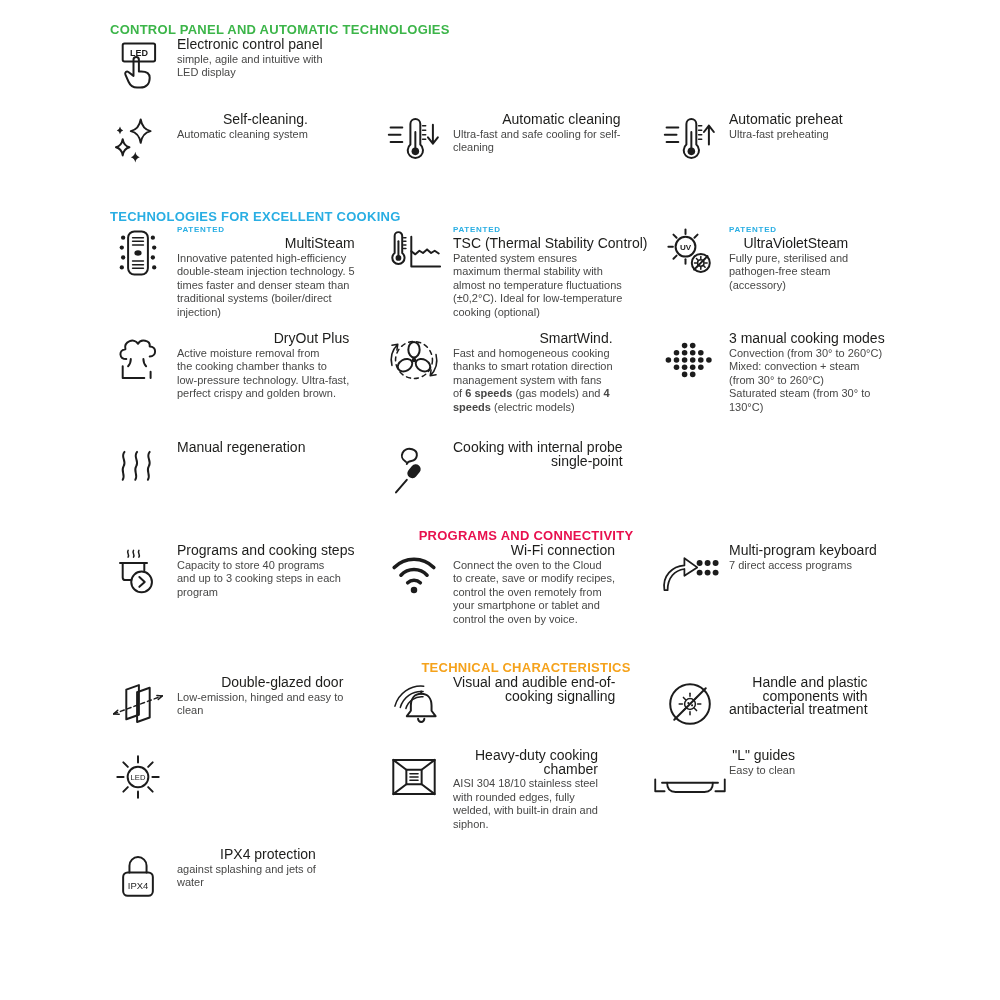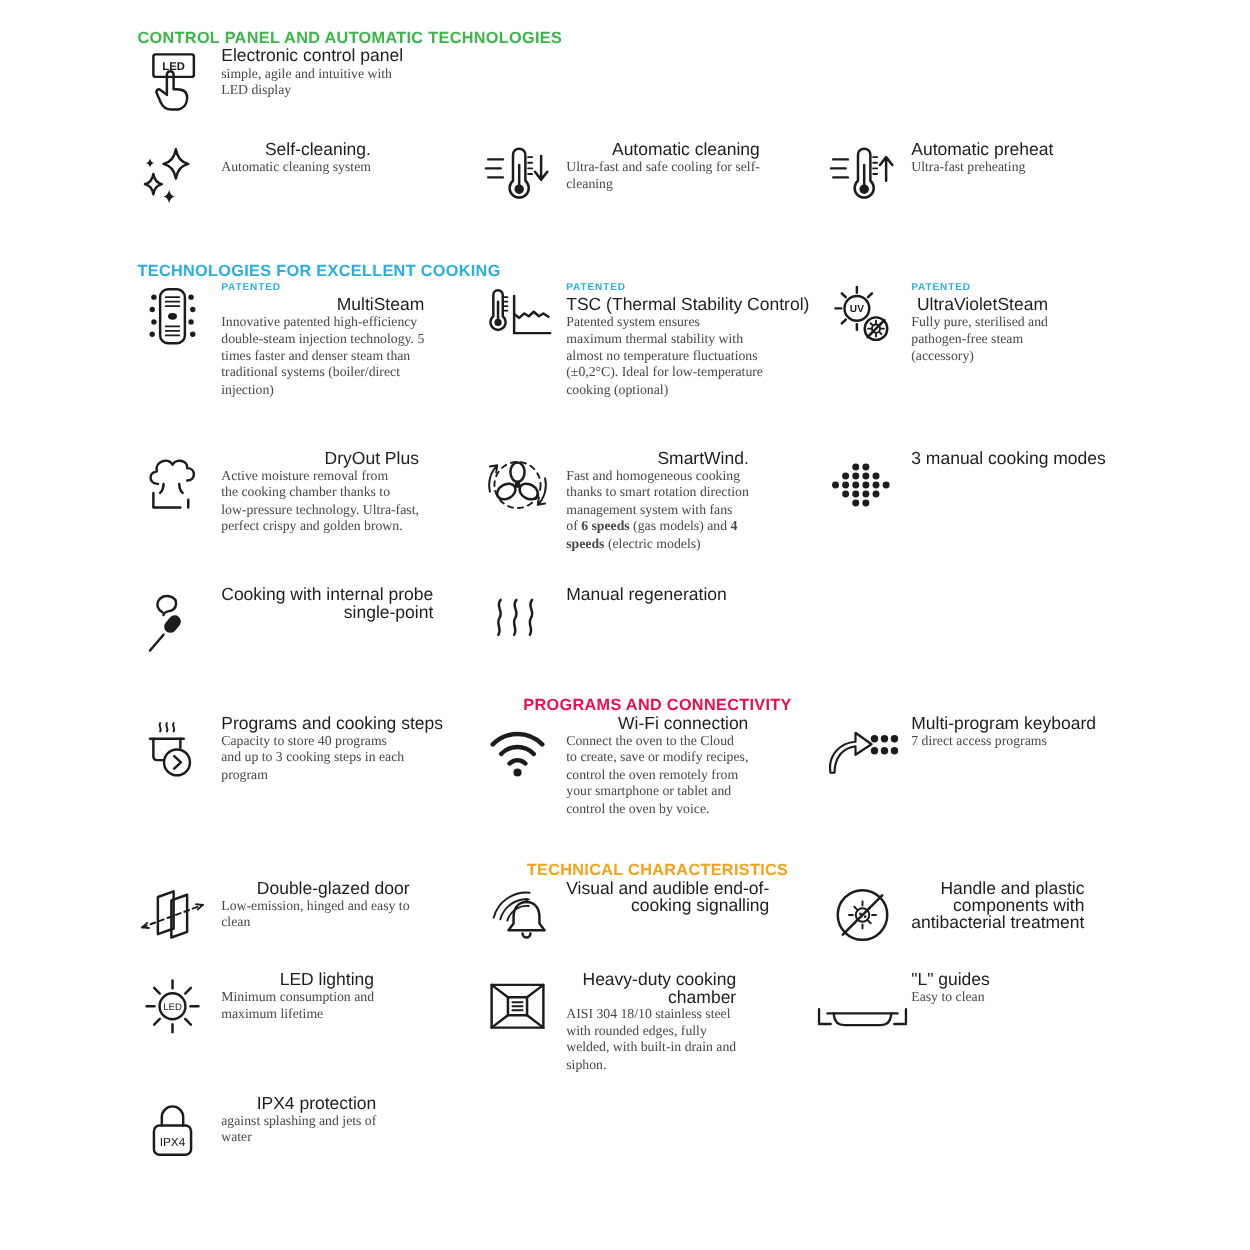--- a/index.html
+++ b/index.html
@@ -15,25 +15,25 @@
   .iconbox svg.lg{width:78px;height:29px;margin-top:13px;}
   .iconbox svg *{stroke:#1c1c1c;stroke-width:2.2;fill:none;stroke-linecap:round;stroke-linejoin:round;}
   .iconbox svg .f{fill:#1c1c1c;stroke:none;}
   .iconbox svg .w{fill:#ffffff;stroke:#1c1c1c;}
   .iconbox svg .thin{stroke-width:1.7;}
   .iconbox svg .thick{stroke-width:4;}
   .iconbox svg .t,.iconbox svg .tn{stroke:none;fill:#1c1c1c;text-anchor:middle;}
   .iconbox svg .t{font-weight:bold;}
   .txt{max-width:208px;padding-top:1px;}
   .title{font-weight:normal;font-size:14px;line-height:13.5px;white-space:pre-line;margin:0;color:#1d1d1b;text-align:right;}
-  .desc{font-size:11px;line-height:13.5px;white-space:pre-line;margin:1px 0 0 0;color:#474746;font-family:Liberation Serif, serif;}
+  .desc{font-size:11px;line-height:13.5px;white-space:pre-line;margin:1px 0 0 0;color:#474746;}
   .patented{font-size:8px;font-weight:bold;letter-spacing:.09em;margin:0 0 3px 0;}
   
   .h-s1{margin-bottom:22px;} .row-a{margin-bottom:19px;} .row-b{margin-bottom:41px;}
-  .h-s2{margin-bottom:16px;} .row-c{margin-bottom:40px;} .row-d{margin-bottom:26px;} .row-e{margin-bottom:32px;}
+  .h-s2{margin-bottom:16px;} .row-c{margin-bottom:12px;} .row-d{margin-bottom:26px;} .row-e{margin-bottom:32px;}
   .h-s3{margin-bottom:19px;} .row-f{margin-bottom:34px;}
   .h-s4{margin-bottom:14px;text-align:center;} .row-g{margin-bottom:17px;} .row-h{margin-bottom:16px;}
 </style>
 </head>
 <body>
 
 <div class="page">
 <div class="content">
 
   <section>
@@ -266,48 +266,53 @@
                 <circle class="f" cx="15" cy="38" r="3.1"></circle>
                 <circle class="f" cx="24" cy="38" r="3.1"></circle>
                 <circle class="f" cx="33" cy="38" r="3.1"></circle>
                 <circle class="f" cx="42" cy="38" r="3.1"></circle>
                 <circle class="f" cx="24" cy="46" r="3.1"></circle>
                 <circle class="f" cx="33" cy="46" r="3.1"></circle>
               </svg>
         </div>
         <div class="txt">
           <p class="title">3 manual cooking modes</p>
+          <p class="desc">Convection (from 30° to 260°C)
+Mixed: convection + steam
+(from 30° to 260°C)
+Saturated steam (from 30° to
+130°C)</p>
         </div>
       </div>
     </div>
 
     <div class="row row-e">
+      <div class="item">
+        <div class="iconbox">
+          <svg viewBox="0 0 60 60">
+                <path d="M15 11 c-5 6 3 10 -1 16 c-3.5 5.5 2.5 9.5 -1 15"></path>
+                <path d="M29 11 c-5 6 3 10 -1 16 c-3.5 5.5 2.5 9.5 -1 15"></path>
+                <path d="M43 11 c-5 6 3 10 -1 16 c-3.5 5.5 2.5 9.5 -1 15"></path>
+              </svg>
+        </div>
+        <div class="txt">
+          <p class="title">Manual regeneration</p>
+        </div>
+      </div>
       <div class="item">
         <div class="iconbox">
           <svg viewBox="0 0 60 60">
                 <path d="M21 22 c-9 -5 -3 -17 7 -14 c8 2.5 6 12 -1 13 c-3 .5 -4.5 1.5 -5 3.5"></path>
                 <rect class="f" x="24.5" y="24" width="11" height="17" rx="5.5" transform="rotate(40 30 32.5)"></rect>
                 <line x1="22" y1="42" x2="10" y2="56" stroke-width="2.8"></line>
               </svg>
         </div>
         <div class="txt">
           <p class="title">Cooking with internal probe
 single-point</p>
-        </div>
-      </div>
-      <div class="item">
-        <div class="iconbox">
-          <svg viewBox="0 0 60 60">
-                <path d="M15 11 c-5 6 3 10 -1 16 c-3.5 5.5 2.5 9.5 -1 15"></path>
-                <path d="M29 11 c-5 6 3 10 -1 16 c-3.5 5.5 2.5 9.5 -1 15"></path>
-                <path d="M43 11 c-5 6 3 10 -1 16 c-3.5 5.5 2.5 9.5 -1 15"></path>
-              </svg>
-        </div>
-        <div class="txt">
-          <p class="title">Manual regeneration</p>
         </div>
       </div>
     </div>
   </section>
 
   <section>
     <h2 class="sec h-s3" style="color: rgb(232, 16, 78); text-align: center;">PROGRAMS AND CONNECTIVITY</h2>
 
     <div class="row row-f">
       <div class="item">
@@ -436,25 +441,20 @@
                 <line x1="30" y1="7" x2="30" y2="14"></line>
                 <line x1="30" y1="46" x2="30" y2="53"></line>
                 <line x1="7" y1="30" x2="14" y2="30"></line>
                 <line x1="46" y1="30" x2="53" y2="30"></line>
                 <line x1="18.7" y1="18.7" x2="13.7" y2="13.7"></line>
                 <line x1="41.3" y1="18.7" x2="46.3" y2="13.7"></line>
                 <line x1="18.7" y1="41.3" x2="13.7" y2="46.3"></line>
                 <line x1="41.3" y1="41.3" x2="46.3" y2="46.3"></line>
               </svg>
         </div>
-        <div class="txt">
-          <p class="title">LED lighting</p>
-          <p class="desc">Minimum consumption and
-maximum lifetime</p>
-        </div>
       </div>
       <div class="item">
         <div class="iconbox">
           <svg viewBox="0 0 60 60">
                 <rect x="7" y="11" width="46" height="38"></rect>
                 <rect x="21.5" y="22" width="17" height="16"></rect>
                 <line x1="7" y1="11" x2="21.5" y2="22"></line>
                 <line x1="53" y1="11" x2="38.5" y2="22"></line>
                 <line x1="7" y1="49" x2="21.5" y2="38"></line>
                 <line x1="53" y1="49" x2="38.5" y2="38"></line>

